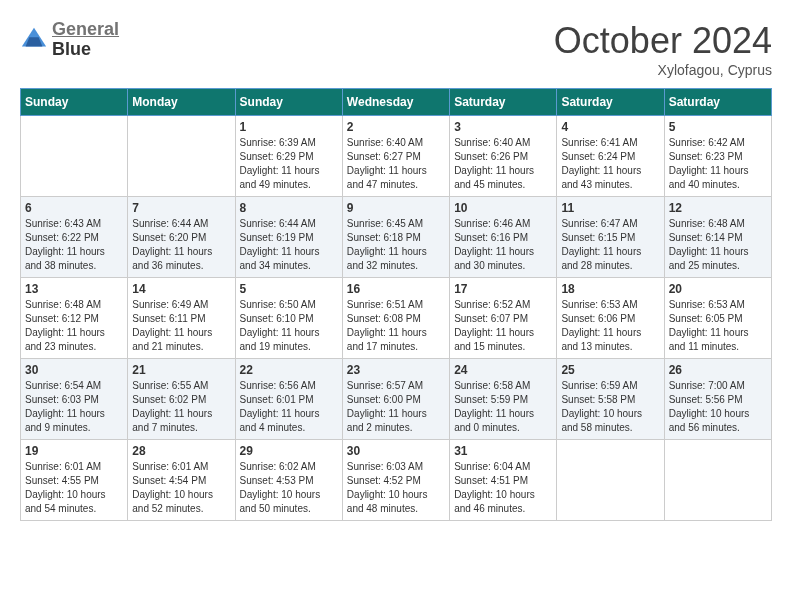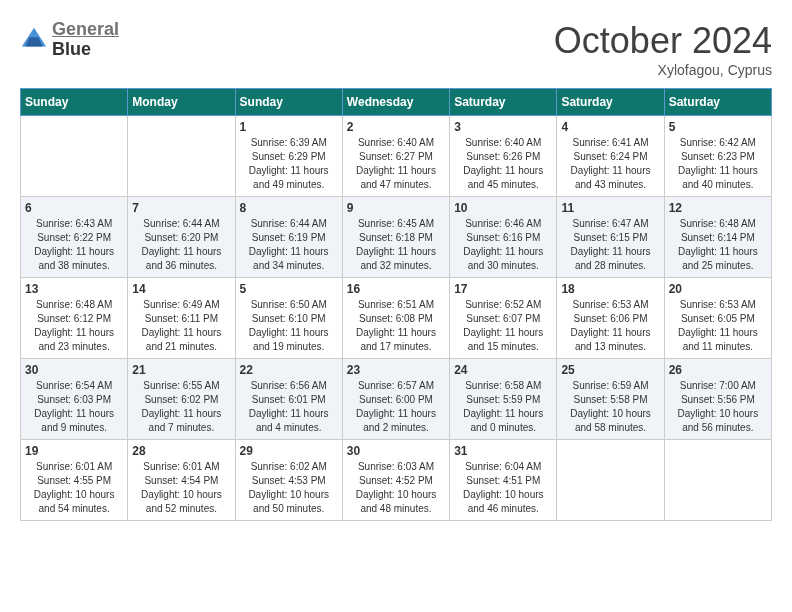--- a/index.html
+++ b/index.html
@@ -78,21 +78,20 @@
     .day-num {
       font-weight: bold;
       font-size: 12px;
       display: block;
       margin-bottom: 2px;
     }
     .cell-text {
       font-size: 10px;
       line-height: 1.4;
       color: #333;
-      text-align: center;
     }
     .empty-cell {
       background: #fff !important;
     }
   </style>
 </head>
 <body>
 
 <div class="header">
   <div class="logo">

